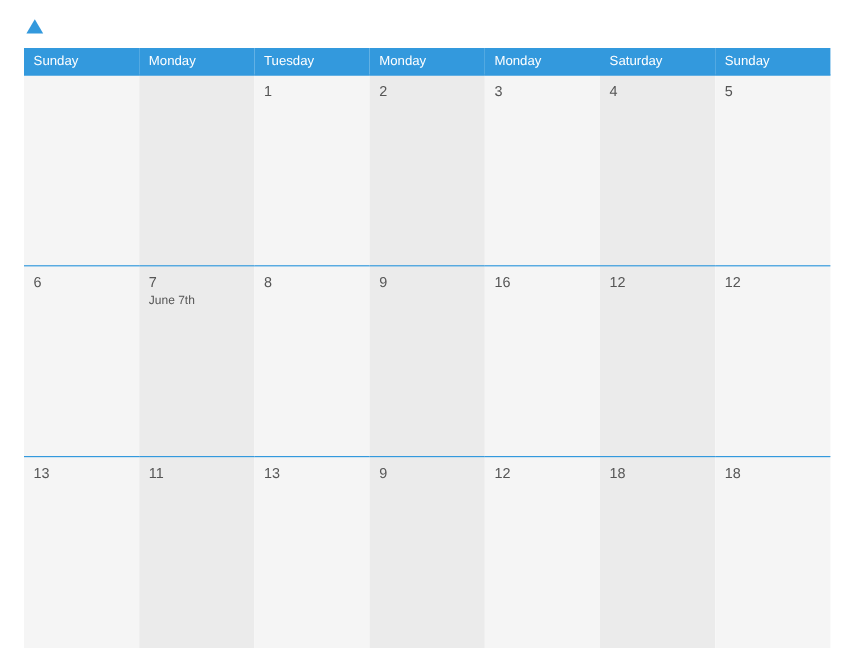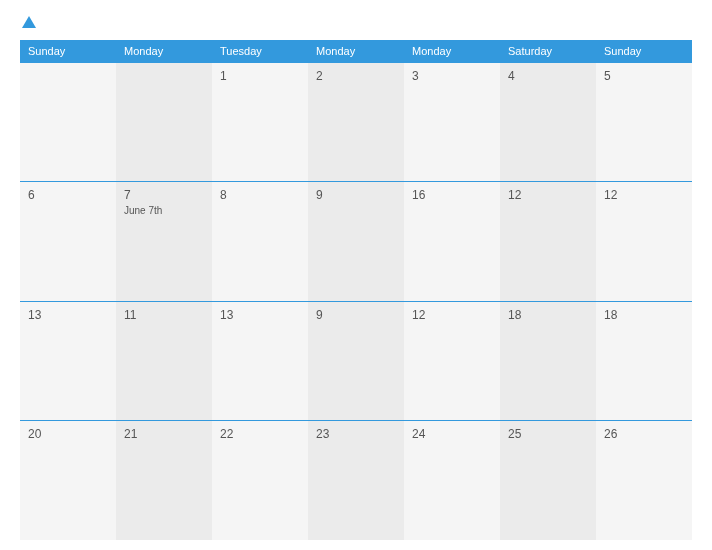--- a/index.html
+++ b/index.html
@@ -210,38 +210,15 @@
           <td>
             <span class="day-number">12</span>
           </td>
           <td>
             <span class="day-number">18</span>
           </td>
           <td>
             <span class="day-number">18</span>
           </td>
         </tr>
-        <tr>
-          <td>
-            <span class="day-number">20</span>
-          </td>
-          <td>
-            <span class="day-number">21</span>
-          </td>
-          <td>
-            <span class="day-number">22</span>
-          </td>
-          <td>
-            <span class="day-number">23</span>
-          </td>
-          <td>
-            <span class="day-number">24</span>
-          </td>
-          <td>
-            <span class="day-number">25</span>
-          </td>
-          <td>
-            <span class="day-number">26</span>
-          </td>
-        </tr>
       </tbody>
   </table>
 </div>
 
 </body></html>

